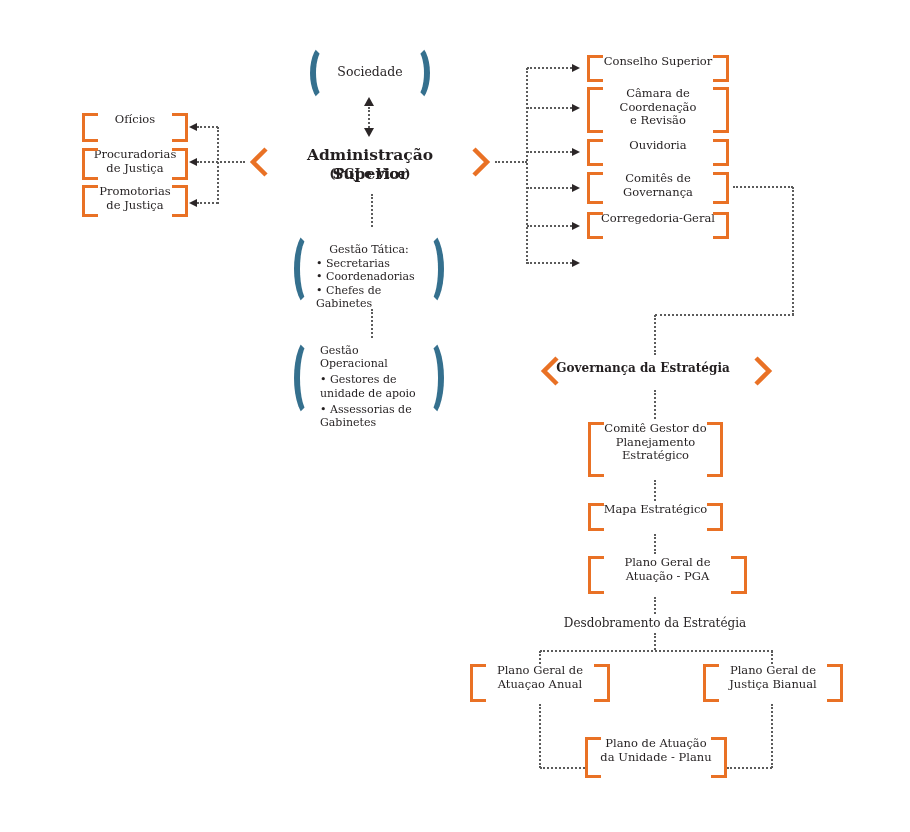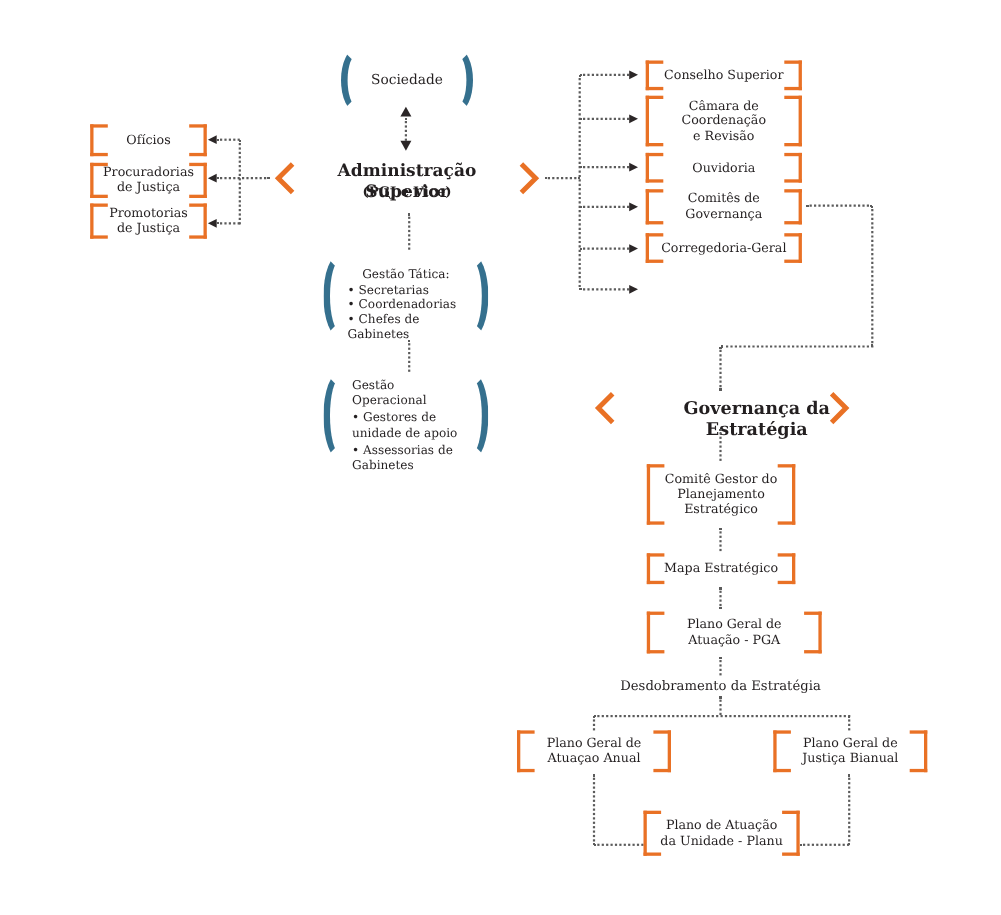--- a/index.html
+++ b/index.html
@@ -3,21 +3,21 @@
 <meta charset="utf-8">
 <style>
   * { margin:0; padding:0; box-sizing:border-box; }
   html,body { background:#fff; }
   body { font-family:"DejaVu Serif", serif; color:var(--ink,#231F20); }
   #canvas { position:relative; width:910px; height:832px; background:#fff; overflow:hidden; }
   .abs { position:absolute; }
   .lbl { position:absolute; text-align:center; }
   .title { font-weight:bold; }
   
-  .bbox { position:absolute; display:flex; align-items:center; justify-content:center;
+  .bbox { position:absolute; display:flex; justify-content:center;
           text-align:center; font-size:11.5px; line-height:1.18; }
   .bbox::before, .bbox::after { content:""; position:absolute; top:0; bottom:0; width:13px;
           border-top:3px solid var(--orange); border-bottom:3px solid var(--orange); }
   .bbox::before { left:0;  border-left:3px  solid var(--orange); }
   .bbox::after  { right:0; border-right:3px solid var(--orange); }
   .bbox span { display:inline-block; }
   
   .paren { position:absolute; border:6px solid transparent; border-radius:50%; }
   .paren.pl { border-left-color:var(--blue); }
   .paren.pr { border-right-color:var(--blue); }
@@ -126,21 +126,21 @@
   <div class="paren pr" style="left:414px;top:338px;width:30px;height:80px"></div>
   <div class="abs small" style="left:320px;top:344px;width:100px">
     <div style="margin-bottom:3px">Gestão Operacional</div>
     <div style="margin-bottom:3px">• Gestores de unidade de apoio</div>
     <div>• Assessorias de Gabinetes</div>
   </div>
 
   <svg class="chev" style="left:538px;top:355px" width="24" height="32" viewBox="0 0 24 32">
       <path d="M19 3 L6 16 L19 29" fill="none" stroke="currentColor" stroke-width="4.5"></path>
     </svg>
-  <div class="lbl title" style="left:595px;top:361px;width:186px;font-size:16px">Governança da Estratégia</div>
+  <div class="lbl title" style="left:550px;top:361px;width:186px;font-size:12px">Governança da Estratégia</div>
   <svg class="chev" style="left:751px;top:355px" width="24" height="32" viewBox="0 0 24 32">
       <path d="M5 3 L18 16 L5 29" fill="none" stroke="currentColor" stroke-width="4.5"></path>
     </svg>
   <div class="dv" style="left:654px;top:390px;height:29px"></div>
 
   <div class="bbox" style="left:588px;top:422px;width:135px;height:55px">
       <span style="max-width:105px">Comitê Gestor do Planejamento Estratégico</span>
     </div>
   <div class="dv" style="left:654px;top:480px;height:21px"></div>
   <div class="bbox" style="left:588px;top:503px;width:135px;height:28px">

